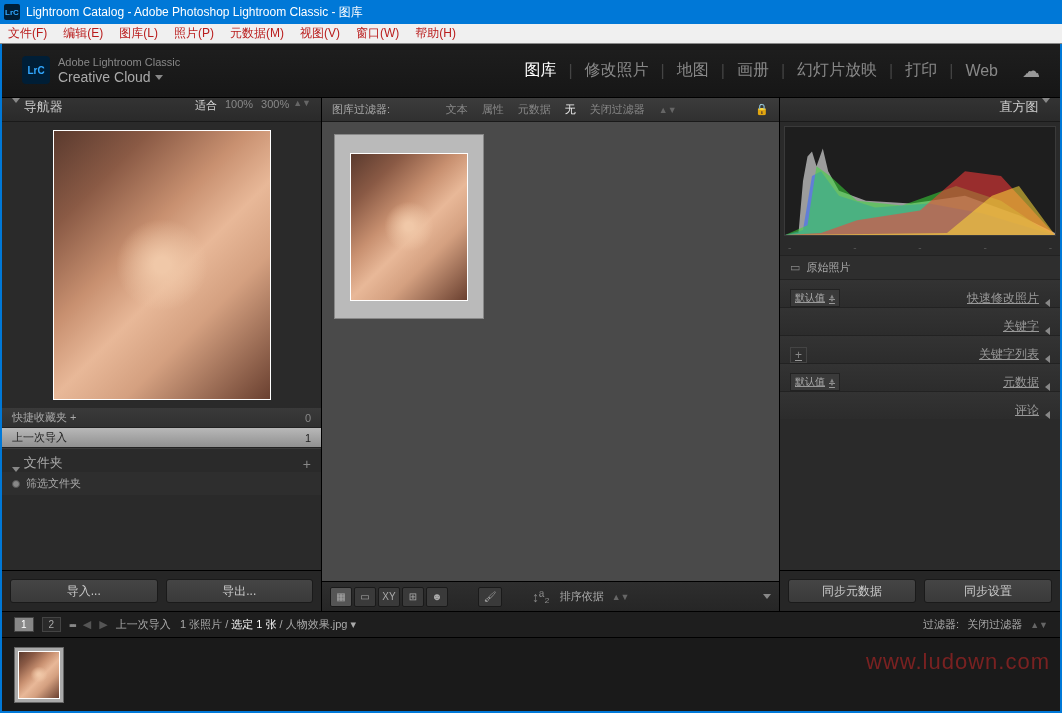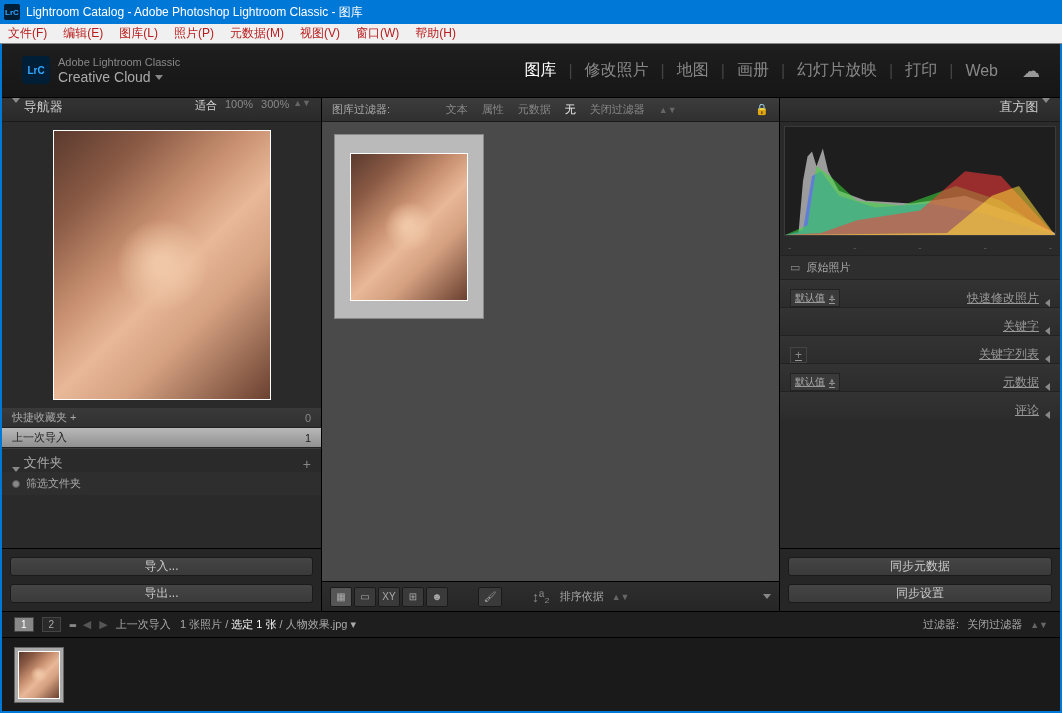--- a/index.html
+++ b/index.html
@@ -47,21 +47,21 @@
 .collection-row { background: linear-gradient(#3a3a3a,#303030); height: 20px; display: flex; align-items: center; padding: 0 10px; border-bottom: 1px solid #222; font-size: 11px; }
 .collection-row .count { margin-left: auto; color: #888; }
 .collection-row.selected { background: linear-gradient(#b8b8b8,#909090); color: #222; }
 .collection-row.selected .count { color: #222; }
 
 .section-header { background: #2a2a2a; height: 24px; display: flex; align-items: flex-end; padding: 0 10px; font-size: 13px; border-top: 1px solid #3a3a3a; }
 .section-header .plus { margin-left: auto; color: #888; font-size: 14px; }
 .filter-row { background: #2e2e2e; padding: 4px 10px; display: flex; align-items: center; gap: 6px; font-size: 11px; }
 .filter-row .dot { width:8px;height:8px;border-radius:50%;background:#888;border:1px solid #555; }
 
-.btn-row { display:flex; gap:8px; padding: 8px; background:#262626; border-top:1px solid #000;flex-direction:column; }
+.btn-row { display:flex; gap:8px; padding: 8px; background:#262626; border-top:1px solid #000; }
 .btn { flex:1; background:linear-gradient(#454545,#3a3a3a); border:1px solid #1a1a1a; border-radius:3px; height:24px; color:#ccc; font-size:12px; display:flex; align-items:center; justify-content:center; cursor:pointer; }
 
 .filter-bar { height:24px; background:linear-gradient(#3c3c3c,#303030); display:flex; align-items:center; padding:0 10px; gap:14px; font-size:11px; border-bottom:1px solid #1a1a1a; }
 .filter-bar .label { color:#aaa; }
 .filter-bar .tab { color:#888; cursor:pointer; }
 .filter-bar .tab.active { color:#eee; }
 .filter-bar .lock { margin-left:auto; color:#888; }
 
 .grid-area { flex:1; background:#4a4a4a; padding:12px; overflow:auto; }
 .thumb-cell { width:150px; height:185px; background:#bababa; border:1px solid #888; padding:14px; display:flex; align-items:center; justify-content:center; }
@@ -295,13 +295,14 @@
       <span>关闭过滤器</span>
       <span style="color:#666;font-size:9px">▲▼</span>
     </div>
     <div class="fs-body">
       <div class="fs-thumb">
         <div class="portrait tiny"></div>
       </div>
     </div>
   </div>
 
+  <div class="watermark">www.ludown.com</div>
 </div>
 
 </body></html>

